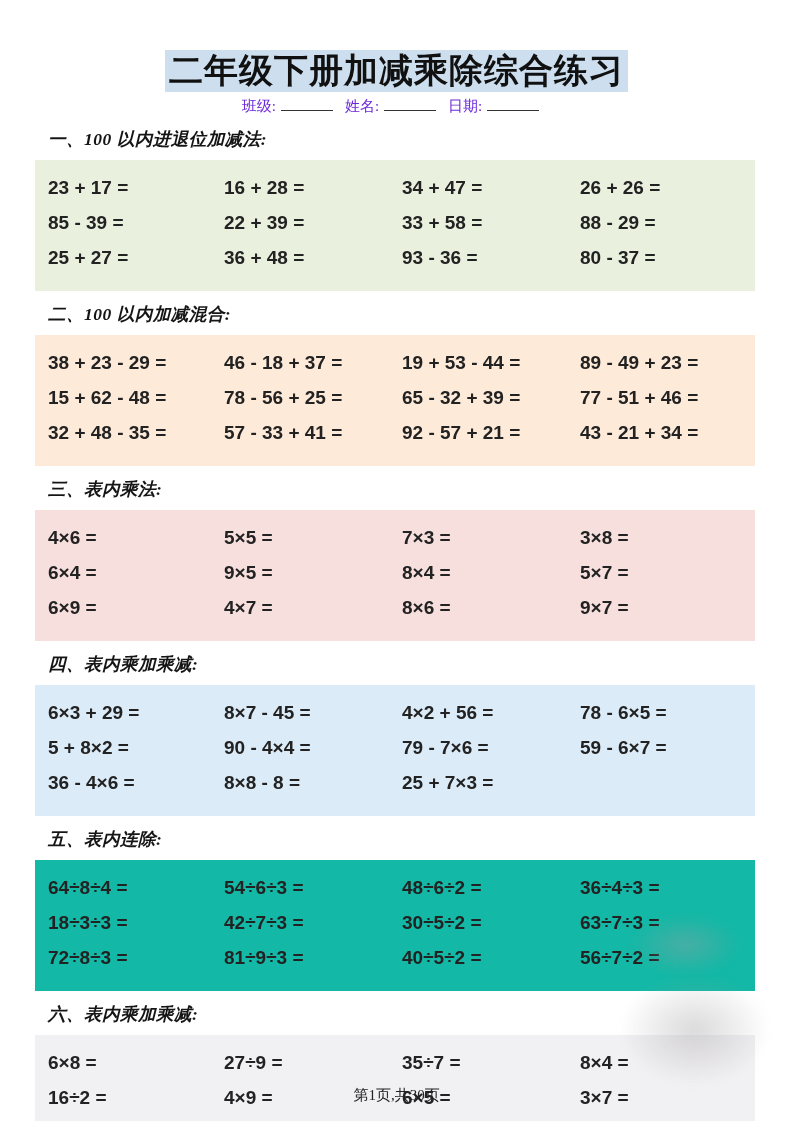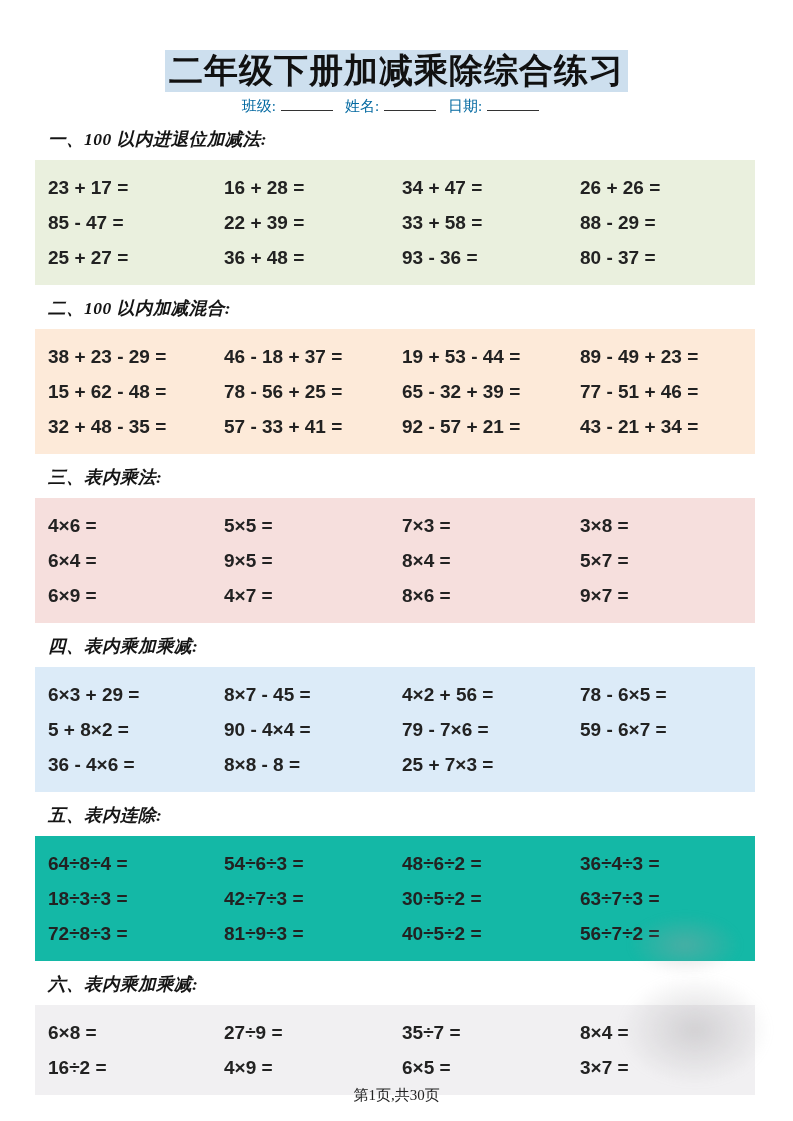--- a/index.html
+++ b/index.html
@@ -23,21 +23,21 @@
     font-weight: 600;
     letter-spacing: 1px;
     line-height: 42px;
     padding: 0 4px;
     background: #cddfee; 
   }
   .info-line {
     text-align: center;
     font-size: 15px;
     margin-top: 5px;
-    color: #0369a1;
+    color: #6d28d9;
   }
   .blank {
     display: inline-block;
     width: 52px;
     height: 14px;
     border-bottom: 1.6px solid #333;
     margin: 0 12px 0 5px;
     vertical-align: baseline;
   }
   #sections { width: 100%; }
@@ -49,21 +49,21 @@
     font-weight: 600;
     color: #151515;
     margin: 11px 13px 9px 13px;
     letter-spacing: 0.5px;
     font-style: italic;
   }
   .sec-block {
     width: 720px;
     display: grid;
     grid-template-columns: 176px 178px 178px auto;
-    padding: 10px 0 10px 13px;
+    padding: 10px 0 16px 13px;
   }
   .cell {
     font-family: "Liberation Sans", "DejaVu Sans", sans-serif;
     font-weight: 700;
     font-size: 19px;
     color: #222;
     height: 35px;
     line-height: 35px;
     white-space: nowrap;
   }
@@ -99,21 +99,21 @@
   </div>
 
   <div id="sections">
       <section class="sec">
         <div class="sec-heading">一、100 以内进退位加减法:</div>
         <div class="sec-block" style="background: rgb(234, 240, 222);">
           <div class="cell">23 + 17 =</div>
           <div class="cell">16 + 28 =</div>
           <div class="cell">34 + 47 =</div>
           <div class="cell">26 + 26 =</div>
-          <div class="cell">85 - 47 =</div>
+          <div class="cell">85 - 39 =</div>
           <div class="cell">22 + 39 =</div>
           <div class="cell">33 + 58 =</div>
           <div class="cell">88 - 29 =</div>
           <div class="cell">25 + 27 =</div>
           <div class="cell">36 + 48 =</div>
           <div class="cell">93 - 36 =</div>
           <div class="cell">80 - 37 =</div>
         </div>
       </section>
       <section class="sec">

